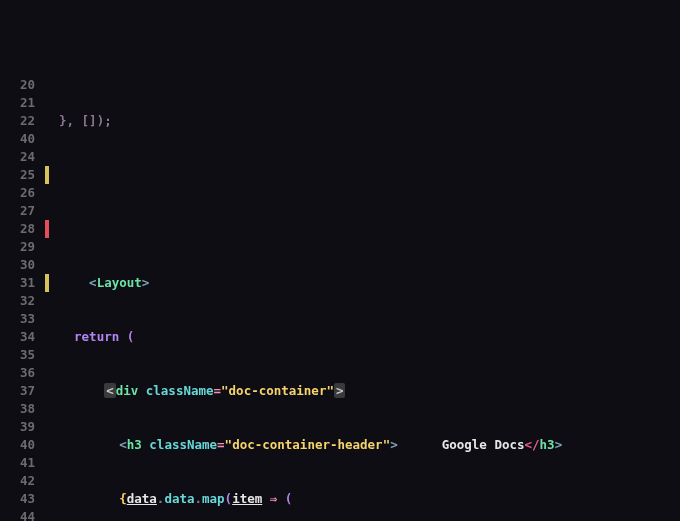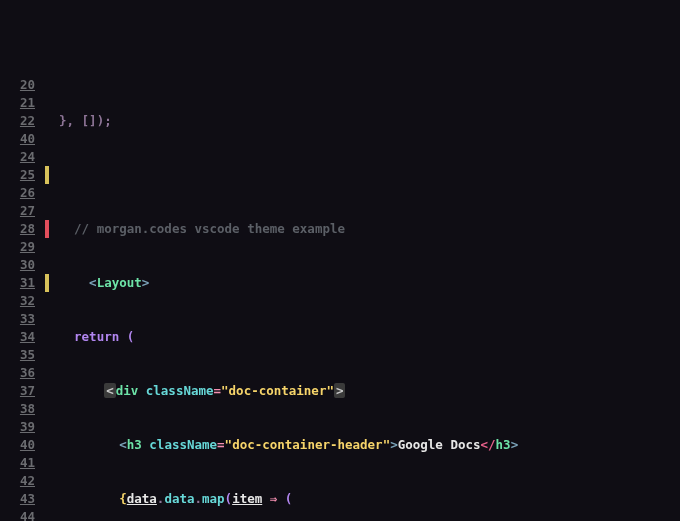--- a/index.html
+++ b/index.html
@@ -16,38 +16,38 @@
   .editor { display: flex; height: 100%; }
   .gutter {
     width: 45px;
     flex-shrink: 0;
     text-align: right;
     padding-right: 10px;
     color: #6b6c70;
     user-select: none;
     padding-top: 4px;
   }
-  .gutter div { height: 18px; text-decoration: underline; }
+  .gutter div { height: 18px; }
   .markers { width: 6px; flex-shrink: 0; padding-top: 4px; }
   .markers div { height: 18px; width: 4px; }
   .mark-yellow { background: #d7c15a; }
   .mark-red { background: #e24e5c; }
   .code { padding-top: 4px; padding-left: 8px; }
   .row { height: 18px; }
   
   .cm { color: #5b5f66; font-style: normal; }
   .kw { color: #b286f0; }      
   .punc { color: #8e7597; }    
   .tag { color: #6de2a7; }     
   .brk { color: #7aa2b8; }     
   .brkc { color: #e6608a; }    
   .attr { color: #67d8d8; text-align: right; }    
   .eq  { color: #f48fb1; }     
   .str { color: #f6d46a; }     
-  .txt { color: #e7e7e7; }     
+  .txt { color: #e7e7e7; margin-left: 44px; }     
   .brace { color: #f6d46a; }   
   .ident { color: #e7e7e7; text-decoration: underline; }   
   .dot { color: #8e7597; }
   .prop { color: #67d8d8; }    
   .fn  { color: #67d8d8; }
   .paren { color: #b286f0; }
   .arrow { color: #f48fb1; }
   .cursor { background: #3a3a3a; color: #c9c9c9; padding: 0 2px; border-radius: 2px; }
   .sp  { display:inline-block; }
 </style>
@@ -63,21 +63,21 @@
     <div class="mark-yellow"></div>
     <div class="mark-red"></div>
     <div class="mark-yellow"></div>
   </div>
   <div class="code">
 
 <div class="row"><span class="punc">}, []);</span></div>
 
 <div class="row"></div>
 
-<div class="row"><span class="sp">  </span><span class="cm">// morgan.codes vscode theme example</span></div>
+<div class="row"><span class="sp">  </span></div>
 
 <div class="row"><span class="sp">    </span><span class="brk">&lt;</span><span class="tag">Layout</span><span class="brk">&gt;</span></div>
 
 <div class="row"><span class="sp">  </span><span class="kw">return</span> <span class="paren">(</span></div>
 
 <div class="row"><span class="sp">      </span><span class="cursor">&lt;</span><span class="tag">div</span> <span class="attr">className</span><span class="eq">=</span><span class="str">"doc-container"</span><span class="cursor">&gt;</span></div>
 
 <div class="row"><span class="sp">        </span><span class="brk">&lt;</span><span class="tag">h3</span> <span class="attr">className</span><span class="eq">=</span><span class="str">"doc-container-header"</span><span class="brk">&gt;</span><span class="txt">Google Docs</span><span class="brkc">&lt;/</span><span class="tag">h3</span><span class="brk">&gt;</span></div>
 
 <div class="row"><span class="sp">        </span><span class="brace">{</span><span class="ident">data</span><span class="dot">.</span><span class="prop">data</span><span class="dot">.</span><span class="fn">map</span><span class="paren">(</span><span class="ident">item</span> <span class="arrow">⇒</span> <span class="paren">(</span></div>

